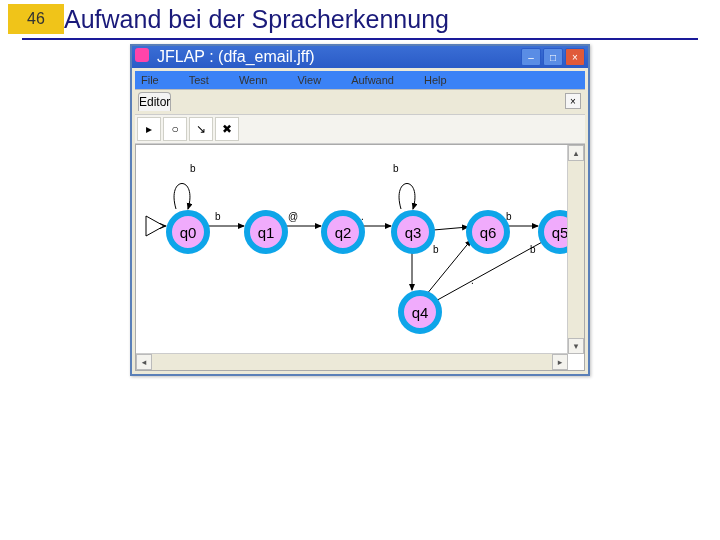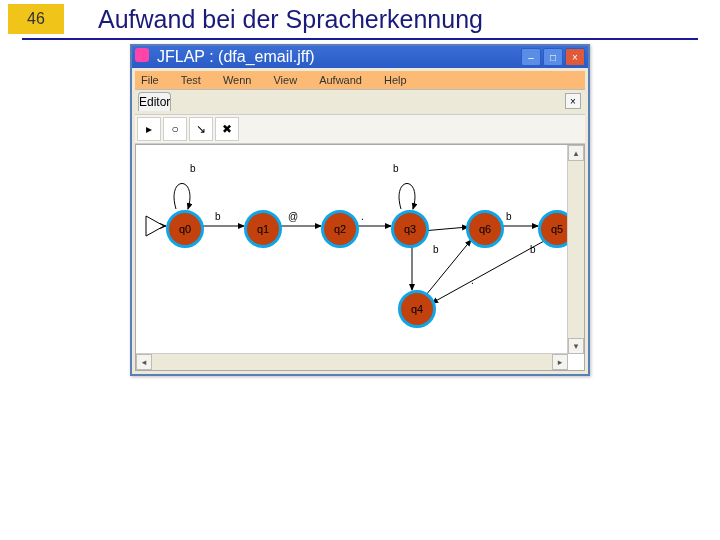--- a/index.html
+++ b/index.html
@@ -1,41 +1,41 @@
 <!DOCTYPE html>
 <html><head>
 <meta charset="utf-8">
 <style>
   html,body{margin:0;padding:0;font-family:Verdana,Geneva,sans-serif;background:#fff;color:#000}
   .slide{width:720px;height:540px;position:relative;box-sizing:border-box;padding:0;overflow:hidden}
   .header{display:flex;align-items:center;padding:4px 0 0 0}
   .slide-number-box{background:#f0c419;width:56px;height:30px;display:flex;align-items:center;justify-content:center;font-size:16px;color:#333;margin-left:8px}
-  .title{font-size:25px;color:#1a1a7a;margin-left:34px;font-family:Verdana,Geneva,sans-serif}
+  .title{font-size:25px;color:#1a1a7a;font-family:Verdana,Geneva,sans-serif}
   .rule{height:2px;background:#1a1a99;margin:4px 22px 0 22px}
   .body-text{font-size:13px;line-height:1.4;color:#000;margin:14px 24px 10px 24px}
   .app-window{width:456px;margin:4px auto 0 auto;border:2px solid #5a7fb8;background:#ece9d8;box-shadow:1px 1px 3px rgba(0,0,0,.25)}
   .titlebar{background:linear-gradient(#3a6ed5,#2a5bc7);height:22px;display:flex;align-items:center;justify-content:space-between;padding:0 3px}
   .titlebar-left{display:flex;gap:8px;color:#fff;font-size:16px}
   .java-ico{width:14px;height:14px;background:#f4a;border-radius:3px;display:inline-block}
   .win-btns{display:flex;gap:2px}
   .win-btn{width:18px;height:16px;background:#5a8de5;border:1px solid #2a5bc7;color:#fff;font-size:10px;display:flex;align-items:center;justify-content:center;border-radius:2px}
   .win-btn.close{background:#e05a3a}
   .inner{padding:3px}
-  .menubar{background:#fdba74;display:flex;gap:22px;font-size:11px;color:#333;padding:3px 6px;border-bottom:1px solid #bbb}
+  .menubar{background:#3b82f6;display:flex;gap:30px;font-size:11px;color:#333;padding:3px 6px;border-bottom:1px solid #bbb}
   .tab-row{position:relative;height:22px;background:#ece9d8;padding-top:2px}
   .tab{position:absolute;left:3px;top:2px;background:#f3f3f3;border:1px solid #aaa;border-bottom:none;border-radius:4px 4px 0 0;font-size:12px;padding:2px 0}
   .tab-x{position:absolute;right:4px;top:3px;width:14px;height:14px;border:1px solid #aaa;font-size:10px;display:flex;align-items:center;justify-content:center;background:#f6f6f6}
   .toolbar{display:flex;gap:0;border-top:1px solid #ccc;border-bottom:1px solid #ccc;background:#f4f3ee;padding:2px}
   .tool{width:22px;height:22px;border:1px solid #d0d0c8;background:#fff;display:flex;align-items:center;justify-content:center;font-size:12px;margin-right:2px}
   .canvas-wrap{position:relative;background:#fff;border:1px solid #aaa;height:225px;overflow:hidden}
   .canvas{position:absolute;left:0;top:0;right:16px;bottom:16px;background:#fff}
   .vscroll{position:absolute;right:0;top:0;width:16px;bottom:16px;background:#ece9d8;border-left:1px solid #ccc}
   .hscroll{position:absolute;left:0;right:16px;bottom:0;height:16px;background:#ece9d8;border-top:1px solid #ccc}
   .sbtn{position:absolute;width:16px;height:16px;background:#f4f3ee;border:1px solid #bbb;box-sizing:border-box;font-size:9px;display:flex;align-items:center;justify-content:center;color:#555}
-  .state{position:absolute;width:32px;height:32px;border-radius:50%;background:#c2410c;border:3px solid #0ea5e9;display:flex;align-items:center;justify-content:center;font-size:11px}
+  .state{position:absolute;width:32px;height:32px;border-radius:50%;background:#f0abfc;border:6px solid #0ea5e9;display:flex;align-items:center;justify-content:center;font-size:15px}
   .edge{position:absolute;font-size:10px;color:#000}
   svg.edges{position:absolute;left:0;top:0;pointer-events:none}
 </style>
 </head>
 <body>
 
 <div class="slide">
   <div class="header">
     <div class="slide-number-box">46</div>
     <div class="title">Aufwand bei der Spracherkennung</div>

